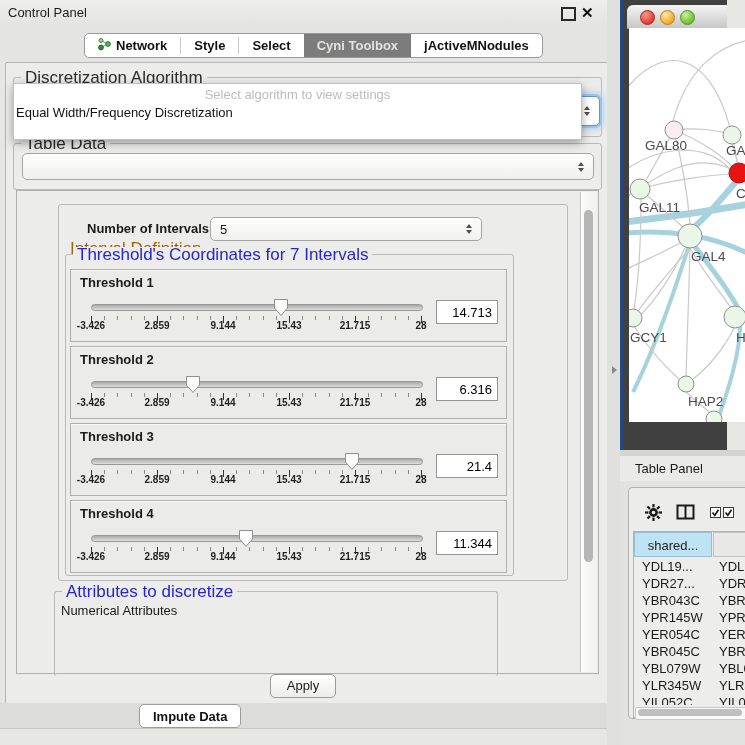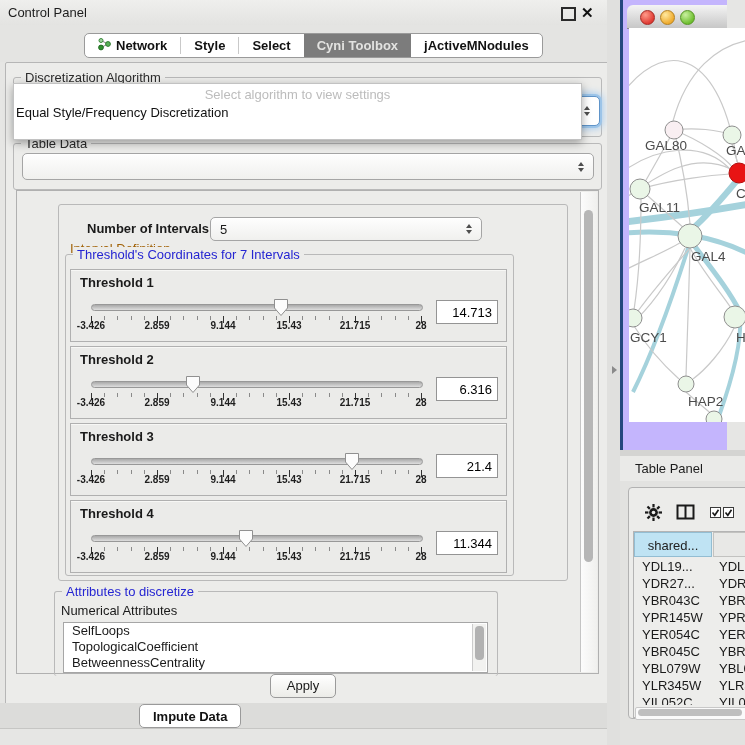--- a/index.html
+++ b/index.html
@@ -17,21 +17,21 @@
   .tabbar{position:absolute;left:84px;top:8px;height:23px;display:flex;align-items:stretch;
     background:#fff;border:1px solid #9a9a9a;border-radius:5px;overflow:hidden;}
   .tab{display:flex;align-items:center;gap:5px;padding:0 13px;font-weight:bold;color:#111;white-space:nowrap;}
   .tab.sel{background:#7c7c7c;color:#e3e3e1;}
   .tabdiv{width:1px;background:#c9c9c9;margin:3px 0;}
   .content-panel{position:absolute;left:5px;top:62px;width:602px;height:641px;
     background:#ececea;border:1px solid #b6b6b6;border-radius:2px;}
   
   .group{position:absolute;border:1px solid #b9b9b9;border-radius:3px;}
   .group-title{position:absolute;top:-8px;left:7px;background:#ececea;padding:0 4px;
-    line-height:15px;font-size:13px;white-space:nowrap;}
+    line-height:15px;font-size:17px;white-space:nowrap;}
   .gt-green{color:#a16207;margin-top:44px;}
   .gt-blue{color:#2525d2;}
   .gt-plain{color:#2c2c2c;}
   
   .combo{position:absolute;display:flex;align-items:center;padding:0 9px;
     background:linear-gradient(#fefefe,#f0f0ee);border:1px solid #a5a5a5;border-radius:5px;
     box-shadow:inset 0 1px 0 #fff;}
   .combo .stepper{margin-left:auto;display:flex;flex-direction:column;gap:2px;}
   .arr-up{width:0;height:0;border-left:3.5px solid transparent;border-right:3.5px solid transparent;border-bottom:4.5px solid #4e4e4e;}
   .arr-dn{width:0;height:0;border-left:3.5px solid transparent;border-right:3.5px solid transparent;border-top:4.5px solid #4e4e4e;}
@@ -73,21 +73,21 @@
   .apply-btn{position:absolute;left:270px;top:674px;width:64px;height:22px;border-radius:5px;
     background:linear-gradient(#fff,#ecece a);background:linear-gradient(#fff,#ecece8);
     border:1px solid #9a9a9a;text-align:center;line-height:22px;}
   .bottom-strip{position:absolute;left:0;top:703px;width:612px;height:25px;background:#dcdcda;border-bottom:1px solid #c6c6c4;}
   .bottom-tabbar{position:absolute;left:139px;top:1px;height:22px;display:flex;
     background:#fff;border:1px solid #9a9a9a;border-radius:5px;overflow:hidden;}
   
   .right-gap{position:absolute;left:607px;top:0;width:13px;height:745px;background:#e0e0de;}
   .sash-arrow{position:absolute;left:612px;top:366px;width:0;height:0;
     border-top:4px solid transparent;border-bottom:4px solid transparent;border-left:5px solid #8a8a8a;}
-  .net-window{position:absolute;left:620px;top:0;width:107px;height:450px;background:#c4b5fd;}
+  .net-window{position:absolute;left:620px;top:0;width:107px;height:450px;background:#404040;}
   .net-window .edge{position:absolute;left:0;top:0;width:3px;height:450px;background:#24477e;}
   .mac-titlebar{position:absolute;left:7px;top:5px;right:0;height:23px;border-top-left-radius:6px;
     background:linear-gradient(#f4f4f4,#c7c7c7);border-bottom:1px solid #8e8e8e;}
   .light{position:absolute;top:5px;width:13px;height:13px;border-radius:50%;}
   .light.red{background:radial-gradient(circle at 35% 30%,#ff9a8a,#e03c34 70%);border:1px solid #a42822;}
   .light.yellow{background:radial-gradient(circle at 35% 30%,#ffe9a0,#efab2e 70%);border:1px solid #b3801f;}
   .light.green{background:radial-gradient(circle at 35% 30%,#c9f0a0,#6fbf30 70%);border:1px solid #549423;}
   .net-canvas{position:absolute;left:9px;top:28px;width:116px;height:394px;background:#fff;}
   .tp-gap{position:absolute;left:620px;top:450px;width:125px;height:6px;background:#d4d4d2;}
   .tp-bar{position:absolute;left:620px;top:456px;width:125px;height:25px;background:#eaeae8;border-bottom:1px solid #cfcfcd;}
@@ -153,21 +153,21 @@
     <span class="stepper">
         <span class="arr-up"></span>
         <span class="arr-dn"></span>
       </span>
   </div>
 </div>
 
 <div class="popup">
   <div class="ph">Select algorithm to view settings</div>
   <div id="algo-options">
-      <div class="opt">Equal Style/Frequency Discretization</div>
+      <div class="opt">Equal Width/Frequency Discretization</div>
     </div>
 </div>
 
 <div class="group" style="left:13px;top:143px;width:587px;height:45px;">
   <span class="group-title gt-plain">Table Data</span>
   <div class="combo" style="left:8px;top:9px;width:552px;height:25px;">
     <span class="stepper">
         <span class="arr-up"></span>
         <span class="arr-dn"></span>
       </span>
@@ -386,30 +386,20 @@
     </div>
     <input class="value-field" value="11.344" style="">
   </div>
 </div>
     </div>
   </div>
 
   <div class="group" style="left:37px;top:400px;width:442px;height:84px;border-bottom:none;">
     <span class="group-title gt-blue">Attributes to discretize</span>
     <span style="position:absolute;left:6px;top:11px;font-weight:normal;">Numerical Attributes</span>
-    <div class="attr-list">
-      <div id="attr-items">
-          <div class="attr-item">SelfLoops</div>
-          <div class="attr-item">TopologicalCoefficient</div>
-          <div class="attr-item">BetweennessCentrality</div>
-        </div>
-      <div class="attr-scroll">
-          <div class="thumb"></div>
-        </div>
-    </div>
   </div>
 
   <div class="vscroll">
     <div class="thumb" style="top:18px;height:352px;"></div>
   </div>
 </div>
 
 <div class="apply-btn">Apply</div>
 
 <div class="bottom-strip">

